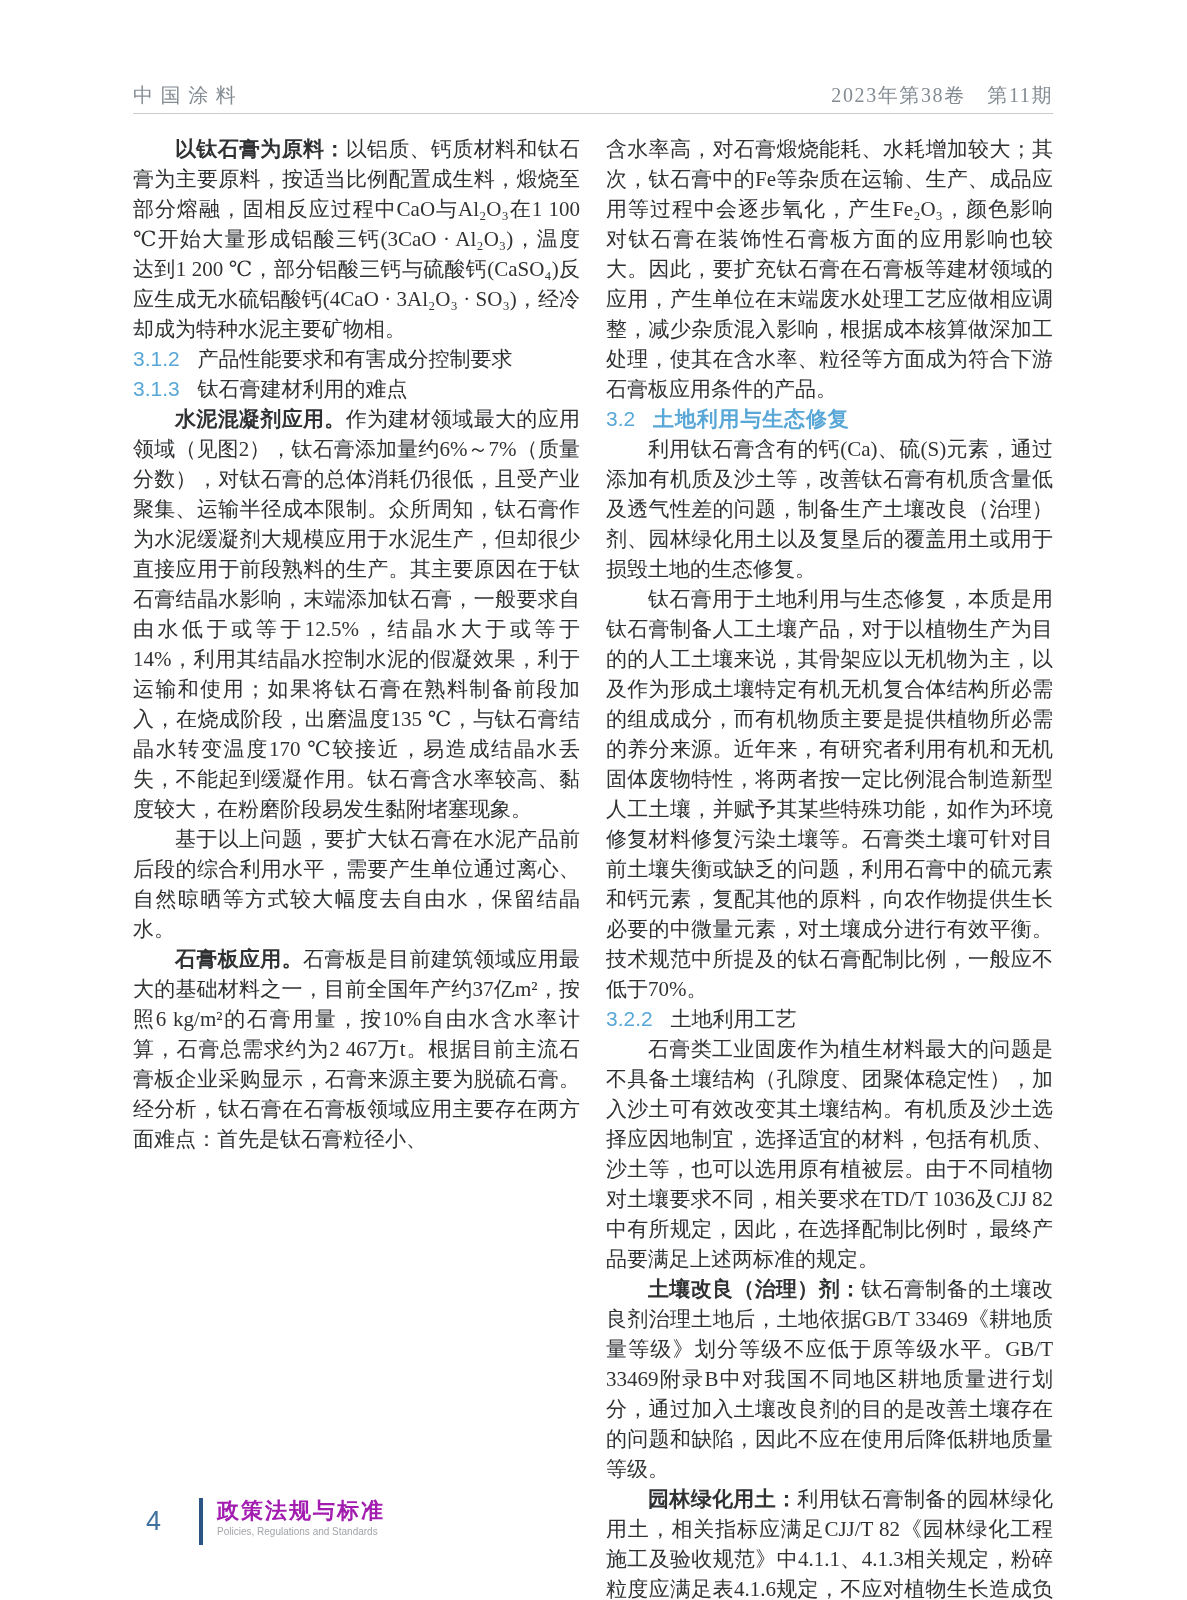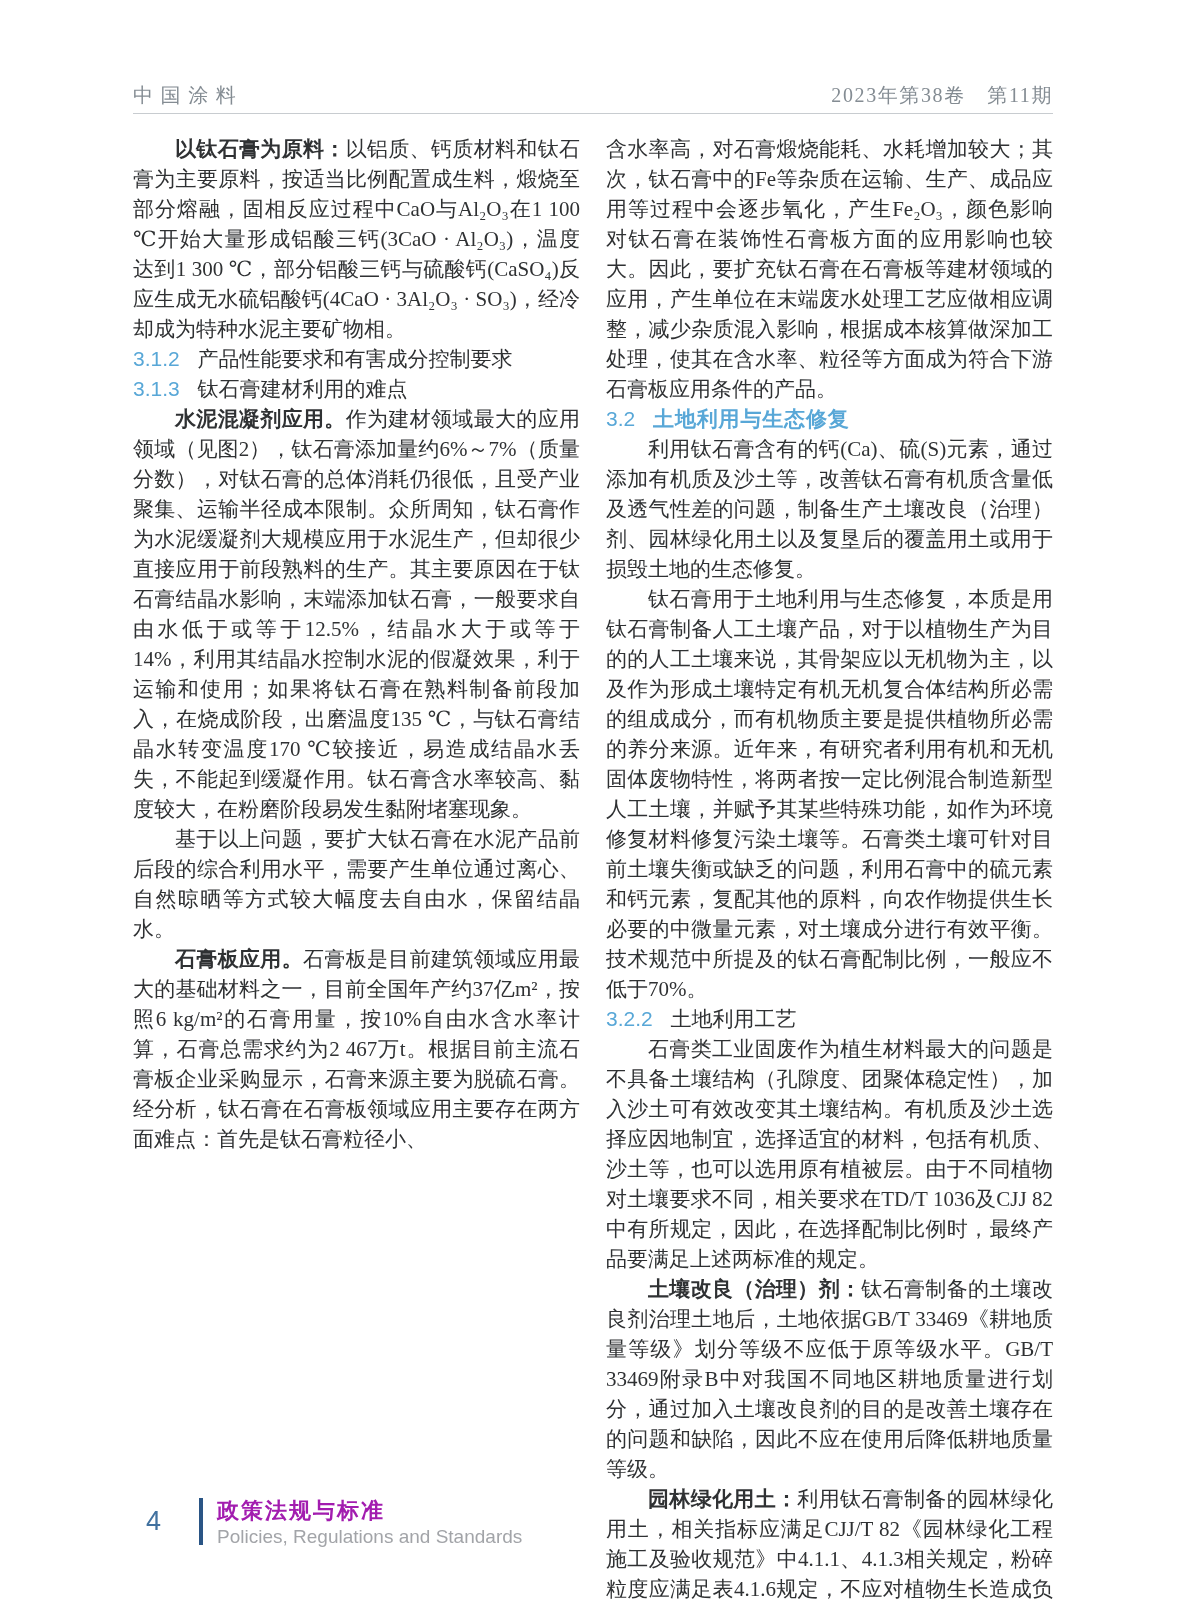--- a/index.html
+++ b/index.html
@@ -48,38 +48,38 @@
     color:#41719f;font-size:27px;line-height:1;
     font-family:"Liberation Sans","DejaVu Sans",sans-serif;margin-top:10px;
   }
   .ftr .bar{width:4px;height:47px;background:#2a5585;margin-left:38px;margin-right:14px;}
   .ftr .cn{
     font-family:"Liberation Sans","DejaVu Sans",sans-serif;font-weight:bold;
     color:#a21caf;font-size:22px;letter-spacing:2px;line-height:1.15;
   }
   .ftr .en{
     font-family:"Liberation Sans","DejaVu Sans",sans-serif;
-    color:#a2a4a8;font-size:19px;margin-top:3px;
+    color:#a2a4a8;font-size:10px;margin-top:3px;
   }
 </style>
 </head>
 <body>
 
 <div class="page">
 
   <div class="hdr">
     <span class="journal">中国涂料</span>
     <span class="issue">2023年第38卷　第11期</span>
   </div>
   <div class="hrule"></div>
 
   <div class="cols">
 
     <div class="col">
-      <p class="para"><span class="lead">以钛石膏为原料：</span><span>以铝质、钙质材料和钛石膏为主要原料，按适当比例配置成生料，煅烧至部分熔融，固相反应过程中CaO与Al₂O₃在1 100 ℃开始大量形成铝酸三钙(3CaO · Al₂O₃)，温度达到1 300 ℃，部分铝酸三钙与硫酸钙(CaSO₄)反应生成无水硫铝酸钙(4CaO · 3Al₂O₃ · SO₃)，经冷却成为特种水泥主要矿物相。</span></p>
+      <p class="para"><span class="lead">以钛石膏为原料：</span><span>以铝质、钙质材料和钛石膏为主要原料，按适当比例配置成生料，煅烧至部分熔融，固相反应过程中CaO与Al₂O₃在1 100 ℃开始大量形成铝酸三钙(3CaO · Al₂O₃)，温度达到1 200 ℃，部分铝酸三钙与硫酸钙(CaSO₄)反应生成无水硫铝酸钙(4CaO · 3Al₂O₃ · SO₃)，经冷却成为特种水泥主要矿物相。</span></p>
       <p class="h3"><span class="num">3.1.2</span><span class="ttl">产品性能要求和有害成分控制要求</span></p>
       <p class="h3"><span class="num">3.1.3</span><span class="ttl">钛石膏建材利用的难点</span></p>
       <p class="para"><span class="lead">水泥混凝剂应用。</span><span>作为建材领域最大的应用领域（见图2），钛石膏添加量约6%～7%（质量分数），对钛石膏的总体消耗仍很低，且受产业聚集、运输半径成本限制。众所周知，钛石膏作为水泥缓凝剂大规模应用于水泥生产，但却很少直接应用于前段熟料的生产。其主要原因在于钛石膏结晶水影响，末端添加钛石膏，一般要求自由水低于或等于12.5%，结晶水大于或等于14%，利用其结晶水控制水泥的假凝效果，利于运输和使用；如果将钛石膏在熟料制备前段加入，在烧成阶段，出磨温度135 ℃，与钛石膏结晶水转变温度170 ℃较接近，易造成结晶水丢失，不能起到缓凝作用。钛石膏含水率较高、黏度较大，在粉磨阶段易发生黏附堵塞现象。</span></p>
       <p class="para"><span>基于以上问题，要扩大钛石膏在水泥产品前后段的综合利用水平，需要产生单位通过离心、自然晾晒等方式较大幅度去自由水，保留结晶水。</span></p>
       <p class="para"><span class="lead">石膏板应用。</span><span>石膏板是目前建筑领域应用最大的基础材料之一，目前全国年产约37亿m²，按照6 kg/m²的石膏用量，按10%自由水含水率计算，石膏总需求约为2 467万t。根据目前主流石膏板企业采购显示，石膏来源主要为脱硫石膏。经分析，钛石膏在石膏板领域应用主要存在两方面难点：首先是钛石膏粒径小、</span></p>
     </div>
 
     <div class="col">
       <p class="para noindent"><span>含水率高，对石膏煅烧能耗、水耗增加较大；其次，钛石膏中的Fe等杂质在运输、生产、成品应用等过程中会逐步氧化，产生Fe₂O₃，颜色影响对钛石膏在装饰性石膏板方面的应用影响也较大。因此，要扩充钛石膏在石膏板等建材领域的应用，产生单位在末端废水处理工艺应做相应调整，减少杂质混入影响，根据成本核算做深加工处理，使其在含水率、粒径等方面成为符合下游石膏板应用条件的产品。</span></p>
       <p class="h2"><span class="num">3.2</span><span class="ttl">土地利用与生态修复</span></p>

